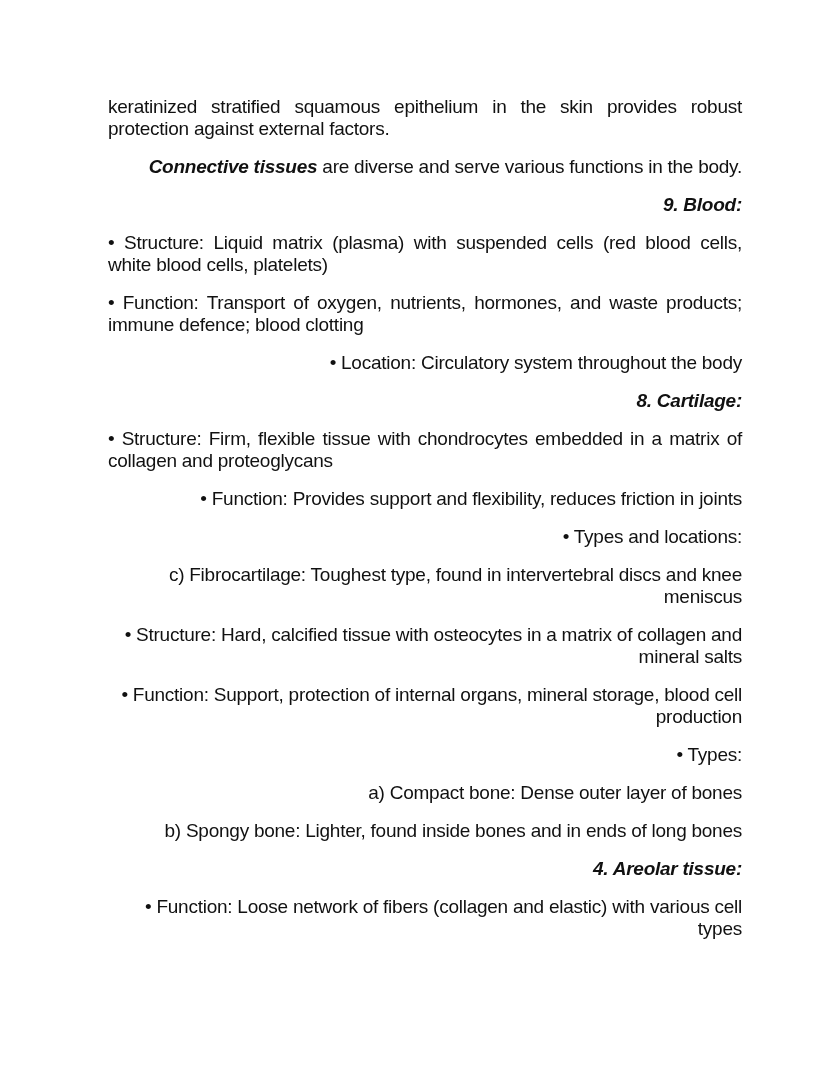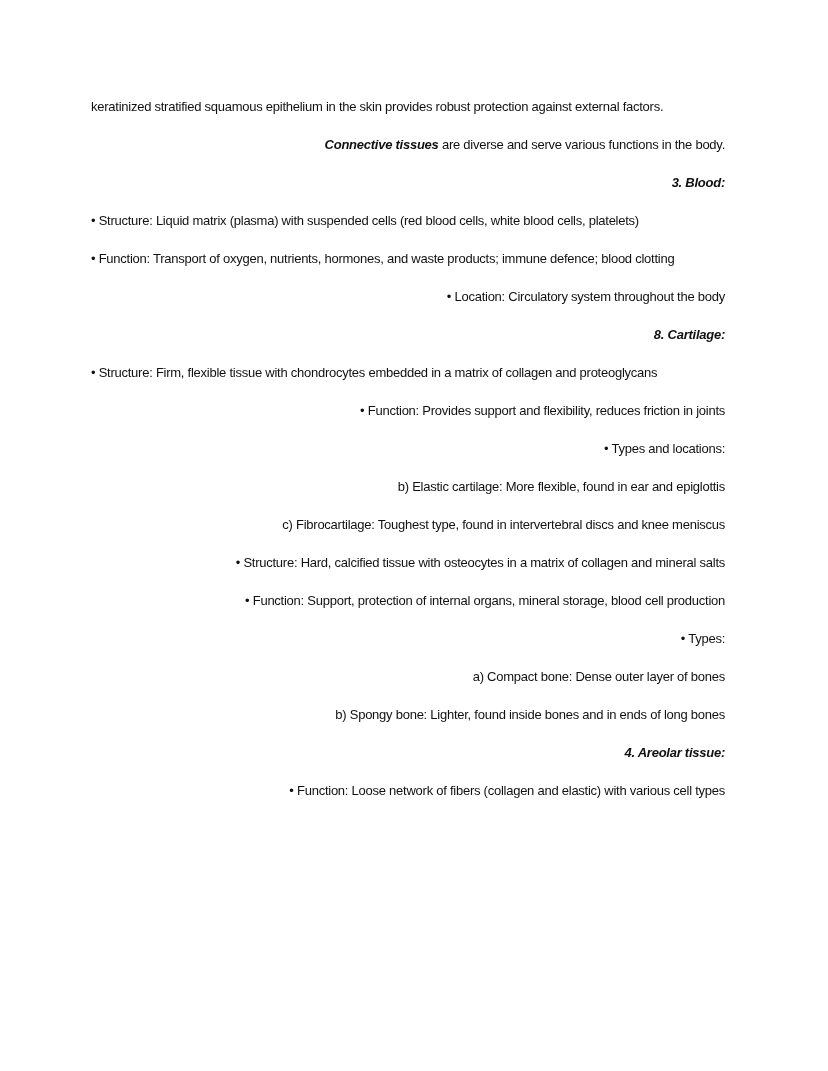--- a/index.html
+++ b/index.html
@@ -1,45 +1,44 @@
 <!DOCTYPE html>
 <html><head>
   <meta charset="utf-8">
   <style>
     html, body { margin: 0; padding: 0; background: #ffffff; }
     body { width: 828px; height: 1071px; position: relative; overflow: hidden; }
     .page {
-      position: absolute; left: 91px; top: 96px; width: 634px;
+      position: absolute; left: 108px; top: 96px; width: 634px;
       font-family: "Liberation Sans", sans-serif;
-      font-size: 13px; line-height: 22px; color: #111111;
+      font-size: 19px; line-height: 22px; color: #111111;
       letter-spacing: -0.25px;
     }
     .p { margin: 0 0 16px 0; text-align: right; }
     .p.justify { text-align: justify; }
     .heading { font-weight: bold; font-style: italic; }
     .bi { font-weight: bold; font-style: italic; }
   </style>
 </head>
 <body>
 
 <div class="page">
   <p class="p justify">keratinized stratified squamous epithelium in the skin provides robust protection against external factors.</p>
 
   <p class="p"><span class="bi">Connective tissues</span><span> are diverse and serve various functions in the body.</span></p>
 
-  <p class="p heading">3. Blood:</p>
+  <p class="p heading">9. Blood:</p>
   <p class="p justify">• Structure: Liquid matrix (plasma) with suspended cells (red blood cells, white blood cells, platelets)</p>
   <p class="p justify">• Function: Transport of oxygen, nutrients, hormones, and waste products; immune defence; blood clotting</p>
   <p class="p">• Location: Circulatory system throughout the body</p>
 
   <p class="p heading">8. Cartilage:</p>
   <p class="p justify">• Structure: Firm, flexible tissue with chondrocytes embedded in a matrix of collagen and proteoglycans</p>
   <p class="p">• Function: Provides support and flexibility, reduces friction in joints</p>
   <p class="p">• Types and locations:</p>
-  <p class="p">b) Elastic cartilage: More flexible, found in ear and epiglottis</p>
   <p class="p">c) Fibrocartilage: Toughest type, found in intervertebral discs and knee meniscus</p>
 
   <p class="p">• Structure: Hard, calcified tissue with osteocytes in a matrix of collagen and mineral salts</p>
   <p class="p">• Function: Support, protection of internal organs, mineral storage, blood cell production</p>
   <p class="p">• Types:</p>
   <p class="p">a) Compact bone: Dense outer layer of bones</p>
   <p class="p">b) Spongy bone: Lighter, found inside bones and in ends of long bones</p>
 
   <p class="p heading">4. Areolar tissue:</p>
   <p class="p">• Function: Loose network of fibers (collagen and elastic) with various cell types</p>

